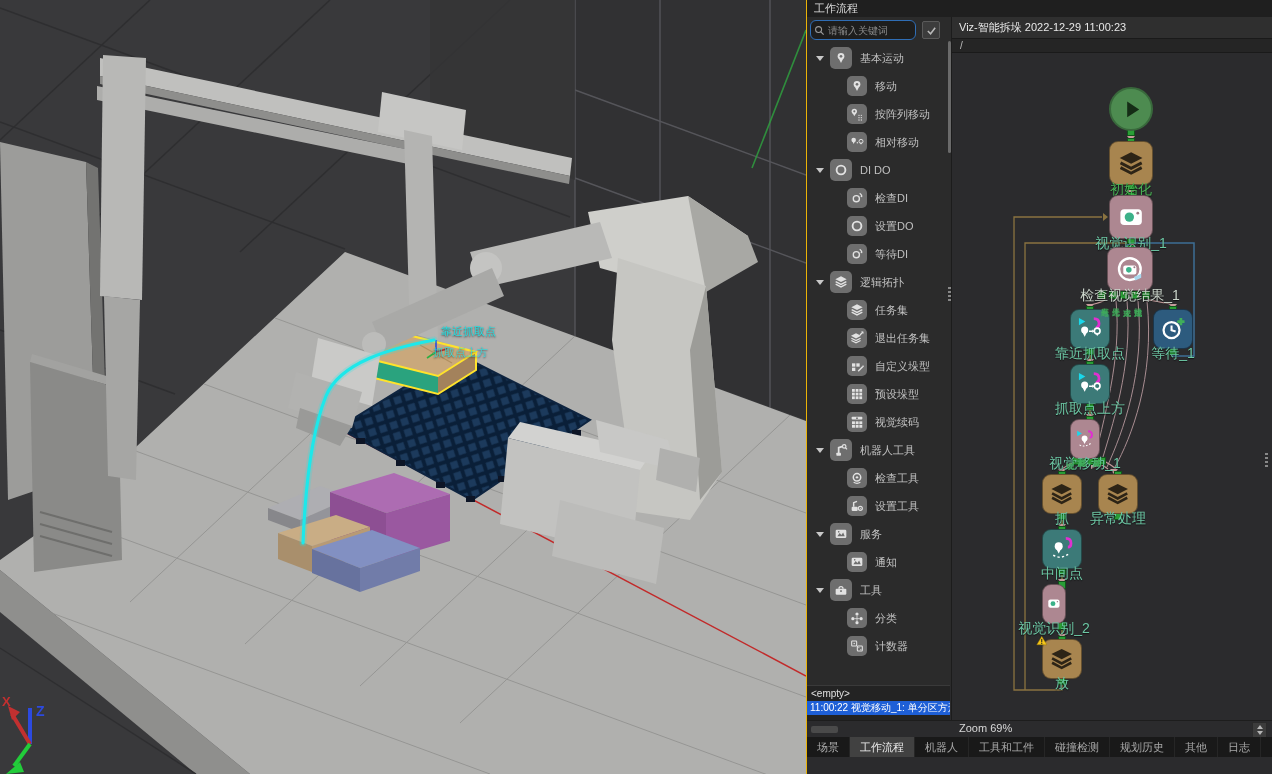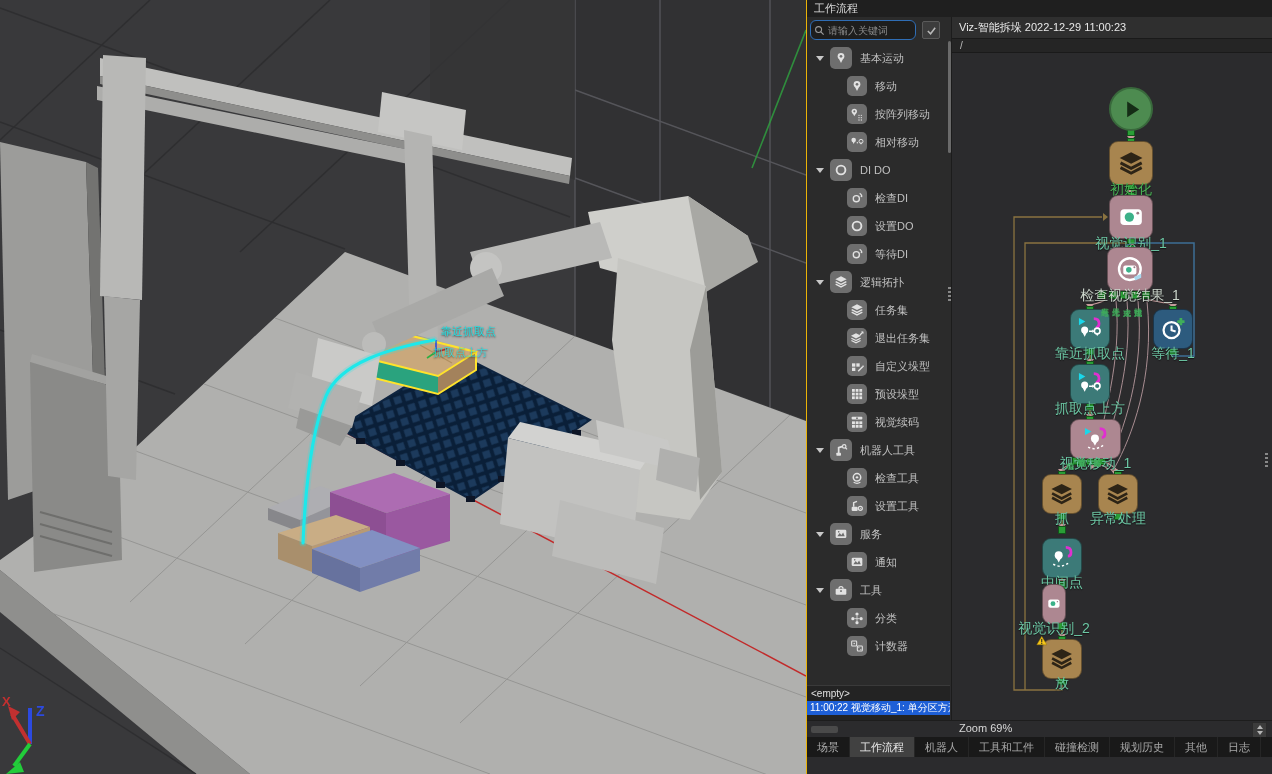--- a/index.html
+++ b/index.html
@@ -759,39 +759,39 @@
                 <use href="#s-wait"></use>
               </svg>
               <div class="flabel">等待_1</div>
             </div>
             <div class="fnode c-teal" style="left: 118px; top: 311px; width: 40px; height: 40px;">
               <svg viewBox="0 0 24 24">
                 <use href="#s-move"></use>
               </svg>
               <div class="flabel">抓取点上方</div>
             </div>
-            <div class="fnode c-pink" style="left: 118px; top: 366px; width: 51px; height: 40px;">
+            <div class="fnode c-pink" style="left: 118px; top: 366px; width: 30px; height: 40px;">
               <svg viewBox="0 0 24 24">
                 <use href="#s-vismove"></use>
               </svg>
               <div class="flabel">视觉移动_1</div>
             </div>
             <div class="fnode c-tan" style="left: 90px; top: 421px; width: 40px; height: 40px;">
               <svg viewBox="0 0 24 24">
                 <use href="#s-layers"></use>
               </svg>
               <div class="flabel">抓</div>
             </div>
             <div class="fnode c-tan" style="left: 146px; top: 421px; width: 40px; height: 40px;">
               <svg viewBox="0 0 24 24">
                 <use href="#s-layers"></use>
               </svg>
               <div class="flabel">异常处理</div>
             </div>
-            <div class="fnode c-teal" style="left: 90px; top: 476px; width: 40px; height: 40px; margin-top: 9px;">
+            <div class="fnode c-teal" style="left: 90px; top: 476px; width: 40px; height: 40px;">
               <svg viewBox="0 0 24 24">
                 <use href="#s-mid"></use>
               </svg>
               <div class="flabel">中间点</div>
             </div>
             <div class="fnode c-pink" style="left: 90px; top: 531px; width: 24px; height: 40px;">
               <svg viewBox="0 0 24 24">
                 <use href="#s-camera"></use>
               </svg>
               <div class="flabel">视觉识别_2</div>

